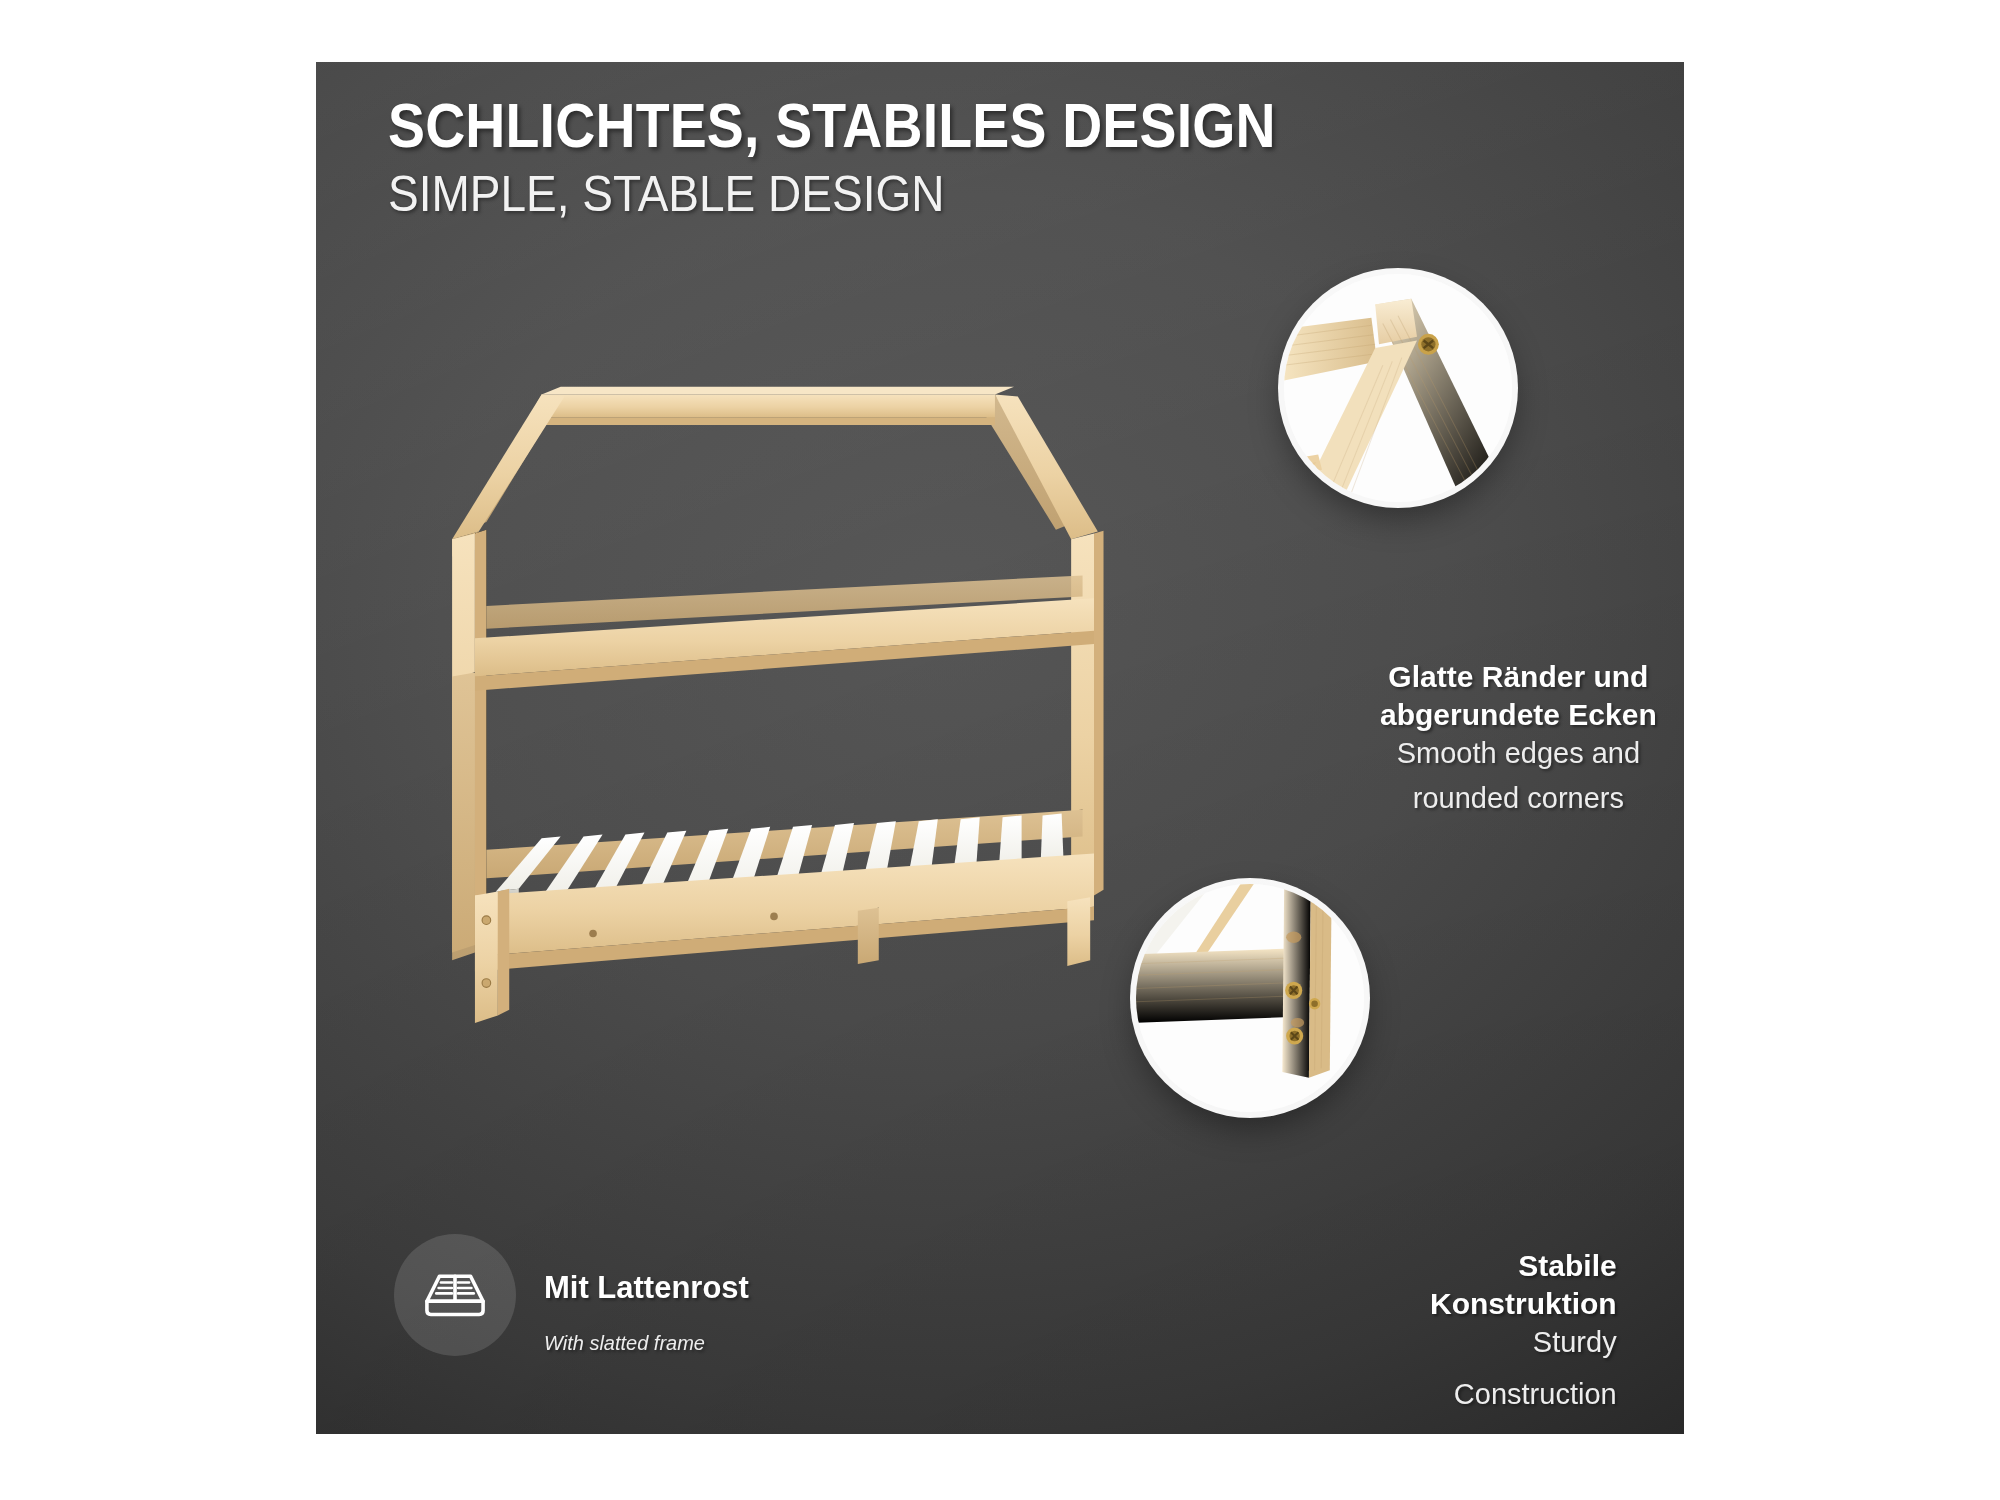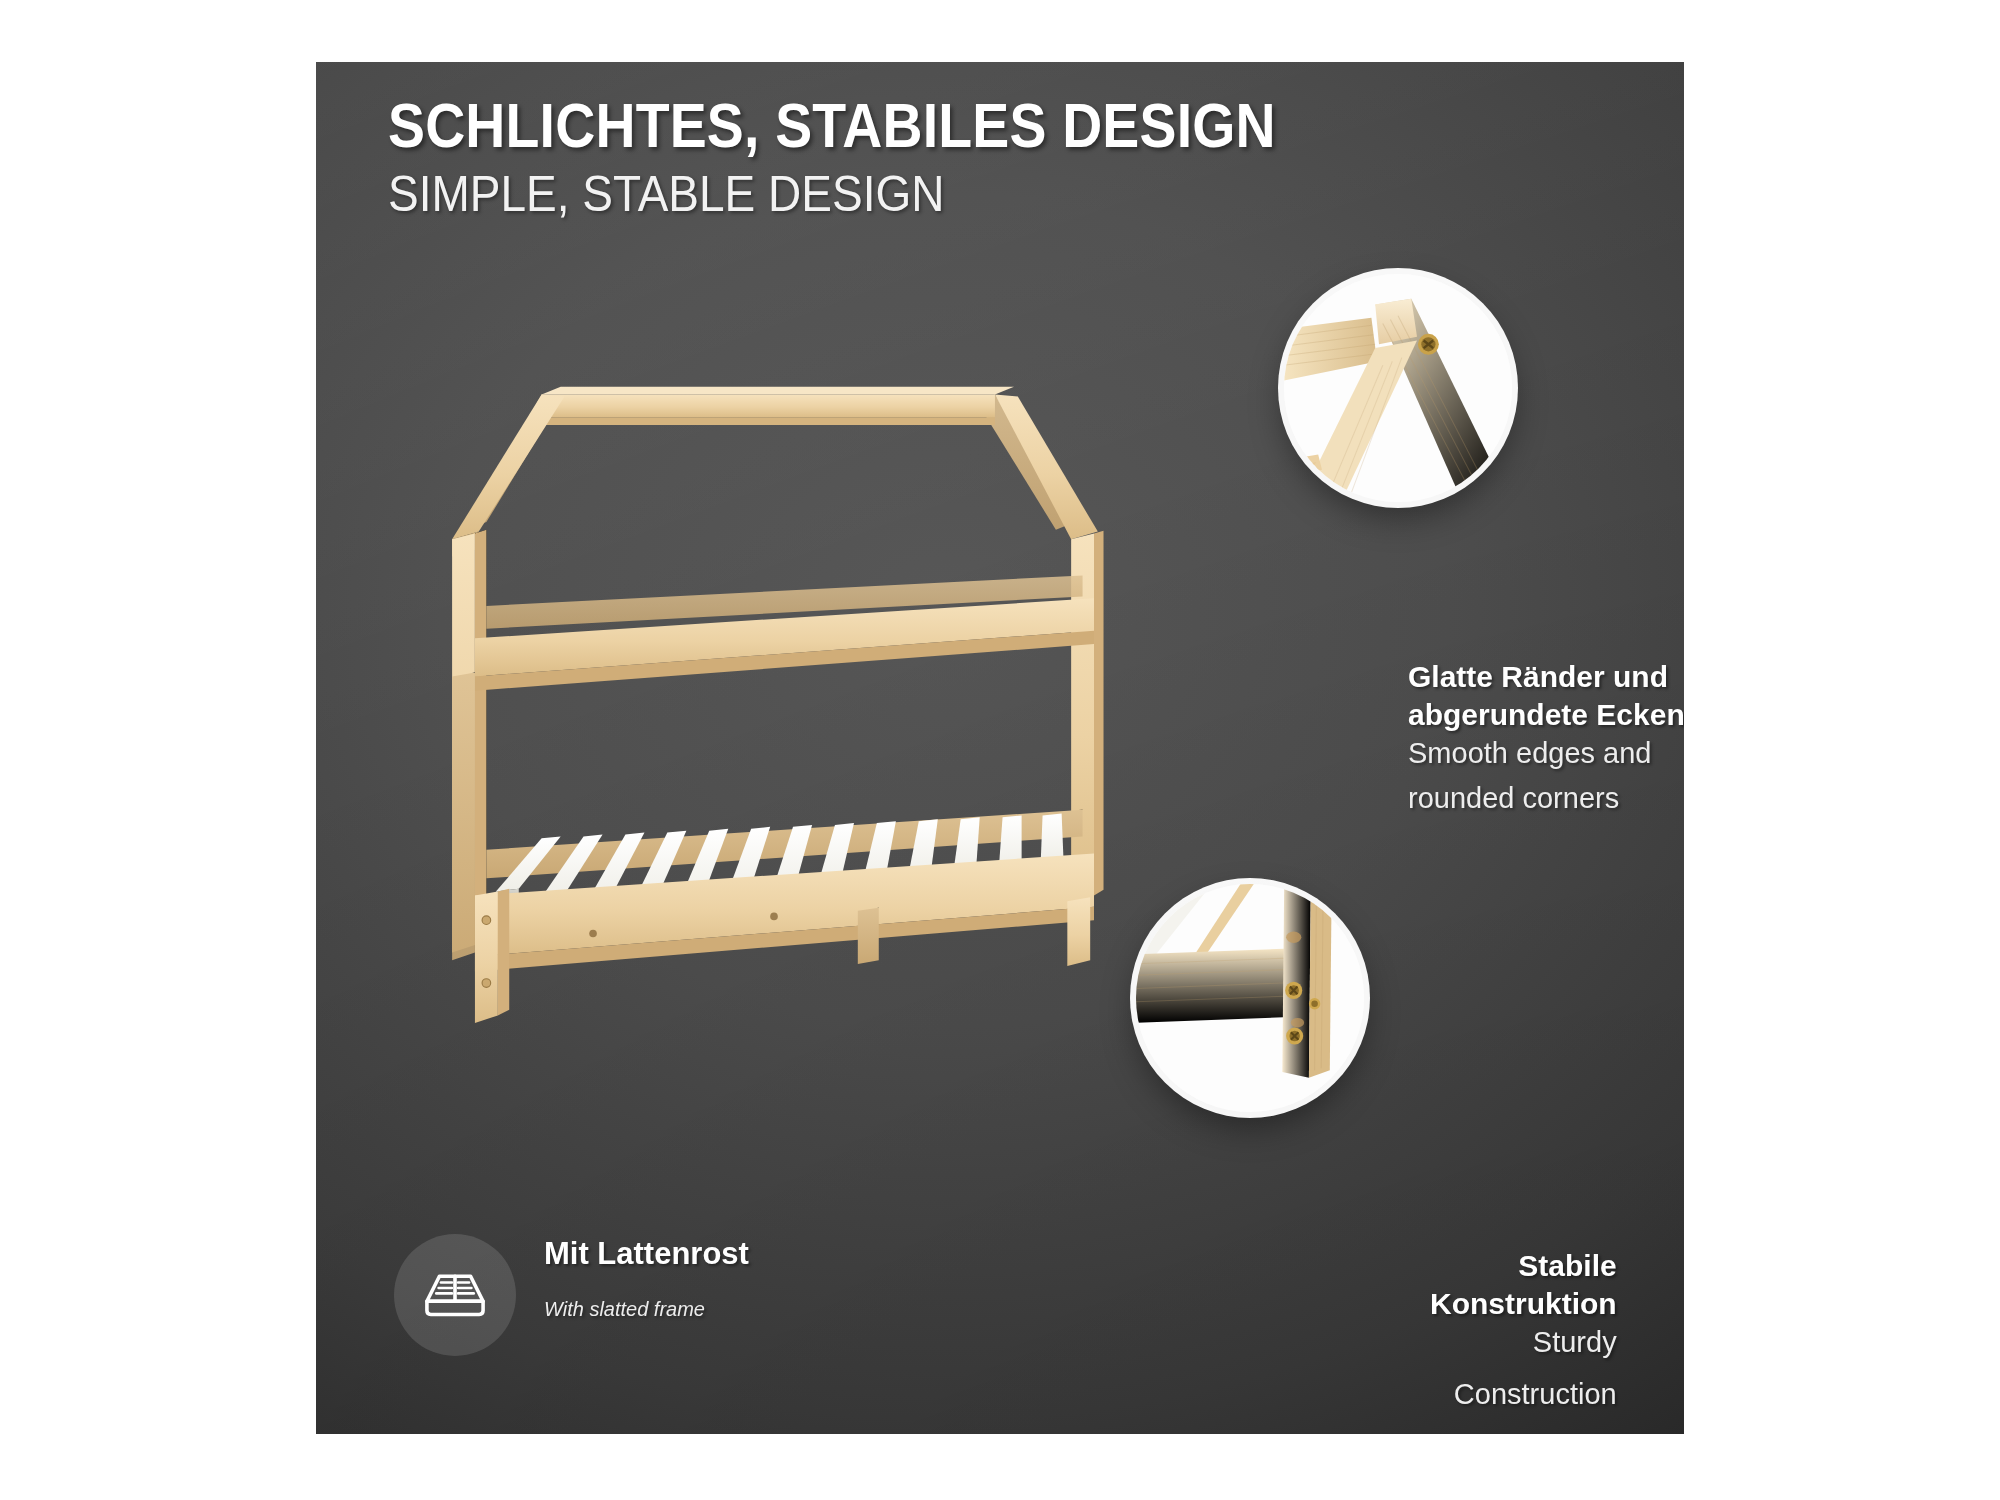--- a/index.html
+++ b/index.html
@@ -33,25 +33,25 @@
     transform:scaleX(.92);transform-origin:left center;white-space:nowrap;
     text-shadow:2px 2px 4px rgba(0,0,0,.42);
   }
 
   
   .callout{position:absolute;z-index:20;}
   .callout .de{font-size:30px;font-weight:700;color:#fff;line-height:1.28;
                text-shadow:2px 2px 3px rgba(0,0,0,.45);white-space:nowrap;}
   .callout .en{margin-top:0;font-size:29px;font-weight:400;color:#ededed;line-height:1.28;
                text-shadow:2px 2px 3px rgba(0,0,0,.40);white-space:nowrap;}
-  #callout-edges{left:1092px;top:596px;}
+  #callout-edges{left:1064px;top:596px;text-align:center;}
   #callout-sturdy{left:1114px;top:1185px;text-align:right;}
 
   
-  #badge{position:absolute;left:78px;top:1172px;display:flex;align-items:flex-start;gap:28px;z-index:20;}
+  #badge{position:absolute;left:78px;top:1172px;display:flex;align-items:flex-end;gap:28px;z-index:20;}
   #badge-circle{width:122px;height:122px;border-radius:50%;
                 background:rgba(255,255,255,.13);
                 display:flex;align-items:center;justify-content:center;flex:0 0 auto;}
   #badge .de{font-size:31px;font-weight:700;color:#fff;line-height:1.3;
              text-shadow:2px 2px 3px rgba(0,0,0,.42);white-space:nowrap;}
   #badge .en{margin-top:22px;font-size:20px;font-weight:400;color:#ededed;line-height:1.3;
              text-shadow:2px 2px 3px rgba(0,0,0,.38);white-space:nowrap;font-style:italic;}
 
   
   .inset{position:absolute;border-radius:50%;overflow:hidden;background:#fbfbfb;

